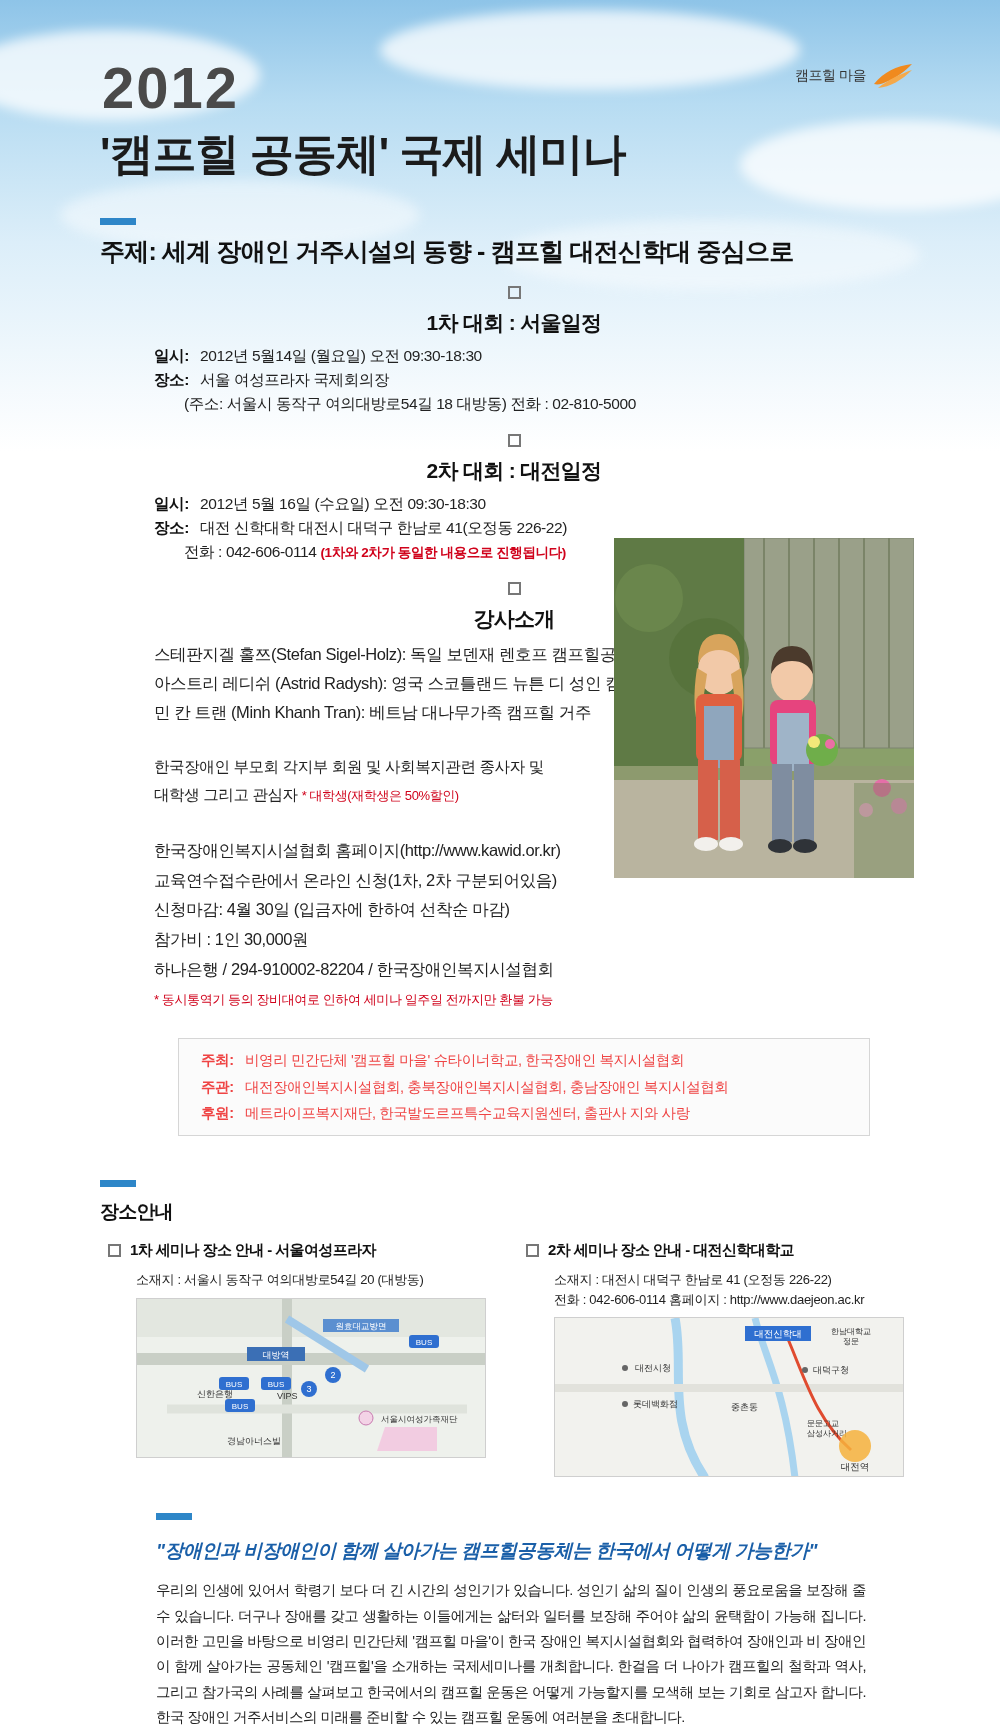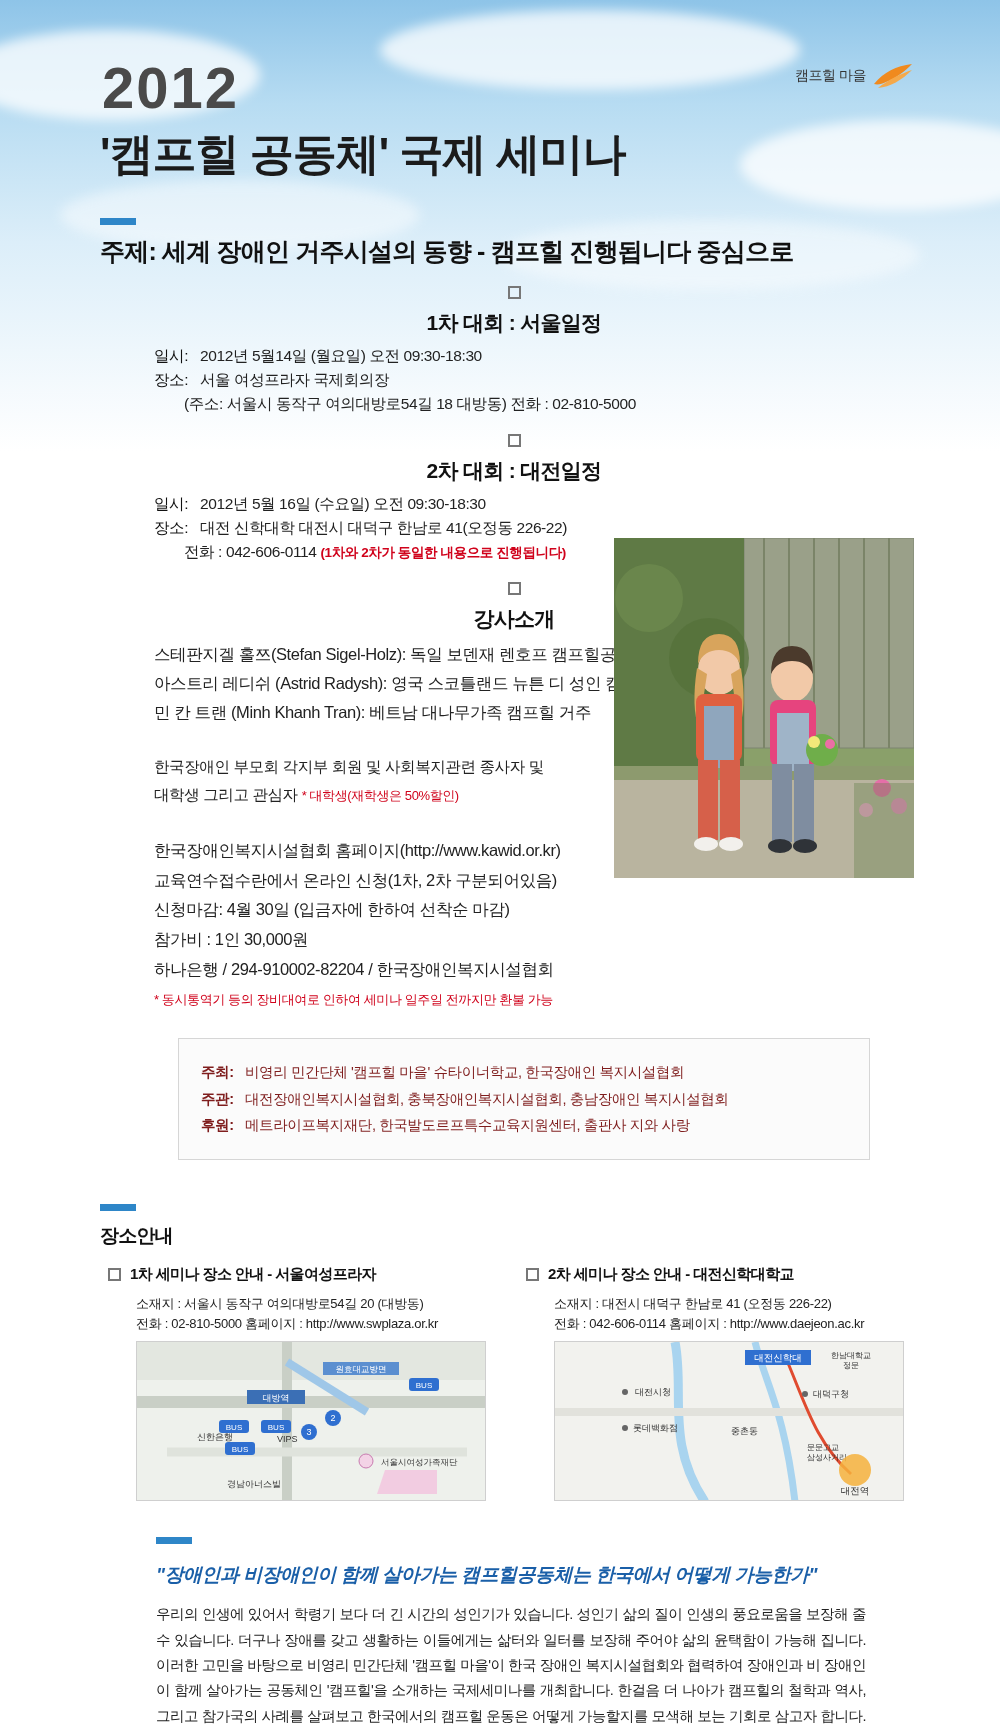--- a/index.html
+++ b/index.html
@@ -102,21 +102,21 @@
   .sec-body {
     margin-left: 36px;
     margin-top: 7px;
     font-size: 15.5px;
     color: #222;
     line-height: 1.55;
     letter-spacing: -0.4px;
   }
   .row { display: flex; }
   .lbl {
-    font-weight: normal;
+    font-weight: bold;
     width: 46px;
     flex: none;
     color: #111;
   }
   .indent { padding-left: 30px; }
   .red-bold { color: #d0021b; font-weight: bold; font-size: 13.5px; }
   .small-red { color: #d0021b; font-size: 13px; }
   .bigger { font-size: 16.5px; }
   
   .photo {
@@ -127,23 +127,23 @@
     height: 340px;
     overflow: hidden;
     background: #6f8f5a;
   }
   .photo svg { display: block; }
   
   .orgbox {
     margin: 26px 40px 12px 88px;
     border: 1px solid #d6d6d6;
     background: #fbfbfb;
-    padding: 20px 22px;
+    padding: 8px 22px;
     font-size: 14.5px;
-    color: #7f1d1d;
+    color: #ef4444;
     line-height: 1.85;
     letter-spacing: -0.4px;
   }
   .orgbox .lbl2 {
     font-weight: bold;
     display: inline-block;
     width: 44px;
   }
   
   .venue-head {
@@ -228,21 +228,21 @@
             <path d="M2 22 C12 10, 24 4, 40 2 C32 10, 24 16, 14 20 C10 22, 6 23, 2 22 Z" fill="#f08a1e"></path>
             <path d="M6 26 C16 18, 28 12, 40 8 C30 18, 18 25, 6 26 Z" fill="#f5a94a"></path>
           </svg>
         </span>
       </div>
 
       <div class="year">2012</div>
       <div class="main-title">'캠프힐 공동체' 국제 세미나</div>
 
       <div class="blue-bar"></div>
-      <div class="subject">주제: 세계 장애인 거주시설의 동향 - 캠프힐 진행됩니다 중심으로</div>
+      <div class="subject">주제: 세계 장애인 거주시설의 동향 - 캠프힐 대전신학대 중심으로</div>
 
       <div class="sec">
         <div class="sec-head">
           <span class="chk"></span>
           <span>1차 대회 :  서울일정</span>
         </div>
         <div class="sec-body">
           <div class="row">
               <span class="lbl">일시:</span>
               <span>2012년 5월14일 (월요일) 오전 09:30-18:30</span>
@@ -375,21 +375,20 @@
 
       <div class="venues">
 
         <div class="venue">
           <div class="venue-title">
             <span class="chk"></span>
             <span>1차 세미나 장소 안내 - 서울여성프라자</span>
           </div>
           <div class="venue-info">
             <div>소재지 : 서울시 동작구 여의대방로54길 20 (대방동)</div>
-            <div>전화 : 02-810-5000  홈페이지 : http://www.swplaza.or.kr</div>
           </div>
           <div class="map">
             <svg width="350" height="160" viewBox="0 0 350 160">
               <rect width="350" height="160" fill="#eef1ec"></rect>
               <rect x="0" y="0" width="350" height="38" fill="#e3e7e0"></rect>
               <path d="M0 60 H350" stroke="#c9cfc6" stroke-width="12"></path>
               <path d="M150 0 V160" stroke="#c9cfc6" stroke-width="10"></path>
               <path d="M150 20 L230 70" stroke="#9fc7e8" stroke-width="8"></path>
               <path d="M30 110 H330" stroke="#dfe3dc" stroke-width="9"></path>
               <rect x="110" y="48" width="58" height="14" fill="#3b6fb5"></rect>

